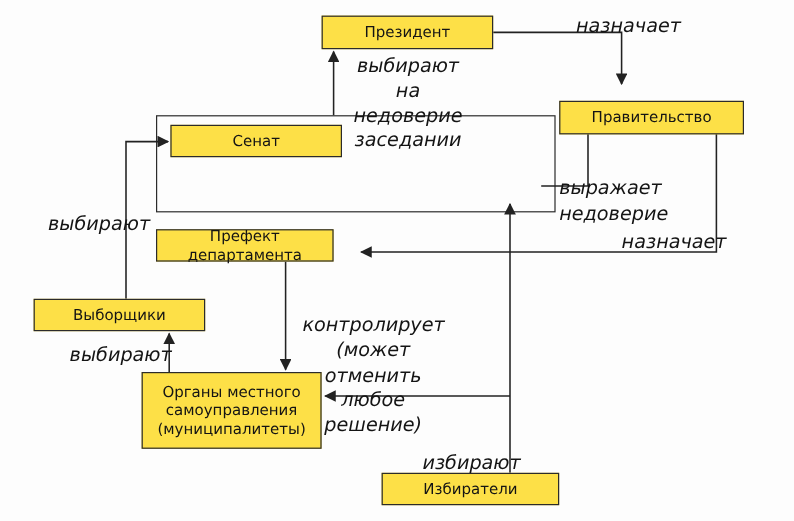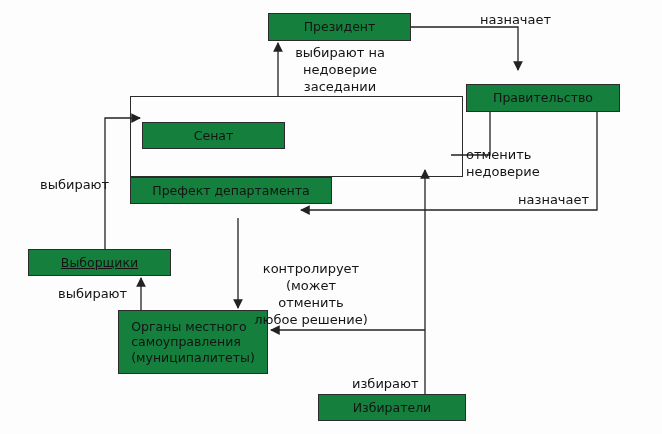--- a/index.html
+++ b/index.html
@@ -18,32 +18,34 @@
     z-index:0;
   }
   svg.arrows {
     position:absolute; left:0; top:0;
     width:662px; height:434px;
     z-index:1;
   }
   .node {
     position:absolute;
     border:1.4px solid #2b2b2b;
-    background:#15803d;
+    background:#fde047;
     display:flex; align-items:center; justify-content:center;
+    text-align:center;
     font-size:12.5px; line-height:1.25;
     white-space:pre-line;
     z-index:2;
     box-sizing:border-box;
   }
   .lbl {
     position:absolute;
-    font-size:13px; line-height:1.3;
+    font-size:16px; line-height:1.3;
     white-space:pre-line;
     z-index:3;
+    font-style:italic;
   }
   .lbl.center { text-align:center; }
 </style>
 </head>
 <body>
 
 <div class="stage">
 
   <div class="group" style="left:130px; top:96px; width:331px; height:79px;"></div>
 
@@ -63,40 +65,40 @@
       <polyline points="141,310 141,278" marker-end="url(#arrow)"></polyline>
       <polyline points="425,394 425,170" marker-end="url(#arrow)"></polyline>
       <polyline points="425,330 271,330" marker-end="url(#arrow)"></polyline>
     </g>
   </svg>
 
   <div class="node" style="left:268px; top:13px; width:143px; height:28px;">Президент</div>
 
   <div class="node" style="left:466px; top:72px; width:154px; height:28px;margin-top:12px;">Правительство</div>
 
-  <div class="node" style="left:142px; top:104px; width:143px; height:27px;margin-top:18px;">Сенат</div>
+  <div class="node" style="left:142px; top:104px; width:143px; height:27px;">Сенат</div>
 
 
-  <div class="node" style="left:130px; top:177px; width:202px; height:27px;">Префект департамента</div>
+  <div class="node" style="left:130px; top:191px; width:148px; height:27px;">Префект департамента</div>
 
-  <div class="node" style="left:28px; top:249px; width:143px; height:27px;text-decoration:underline;">Выборщики</div>
+  <div class="node" style="left:28px; top:249px; width:143px; height:27px;">Выборщики</div>
 
   <div class="node" style="left:318px; top:394px; width:148px; height:27px;">Избиратели</div>
 
   <div class="node" style="left:118px; top:310px; width:150px; height:64px;">Органы местного
 самоуправления
 (муниципалитеты)</div>
 
   <div class="lbl" style="left:480px; top:12px;">назначает</div>
 
   <div class="lbl center" style="left:288px; top:45px; width:104px;">выбирают на
 недоверие
 заседании</div>
 
-  <div class="lbl" style="left:466px; top:147px;">отменить
+  <div class="lbl" style="left:466px; top:147px;">выражает
 недоверие</div>
 
   <div class="lbl" style="left:518px; top:192px;">назначает</div>
 
   <div class="lbl" style="left:40px; top:177px;">выбирают</div>
 
   <div class="lbl center" style="left:252px; top:261px; width:118px;">контролирует
 (может отменить
 любое решение)</div>
 

